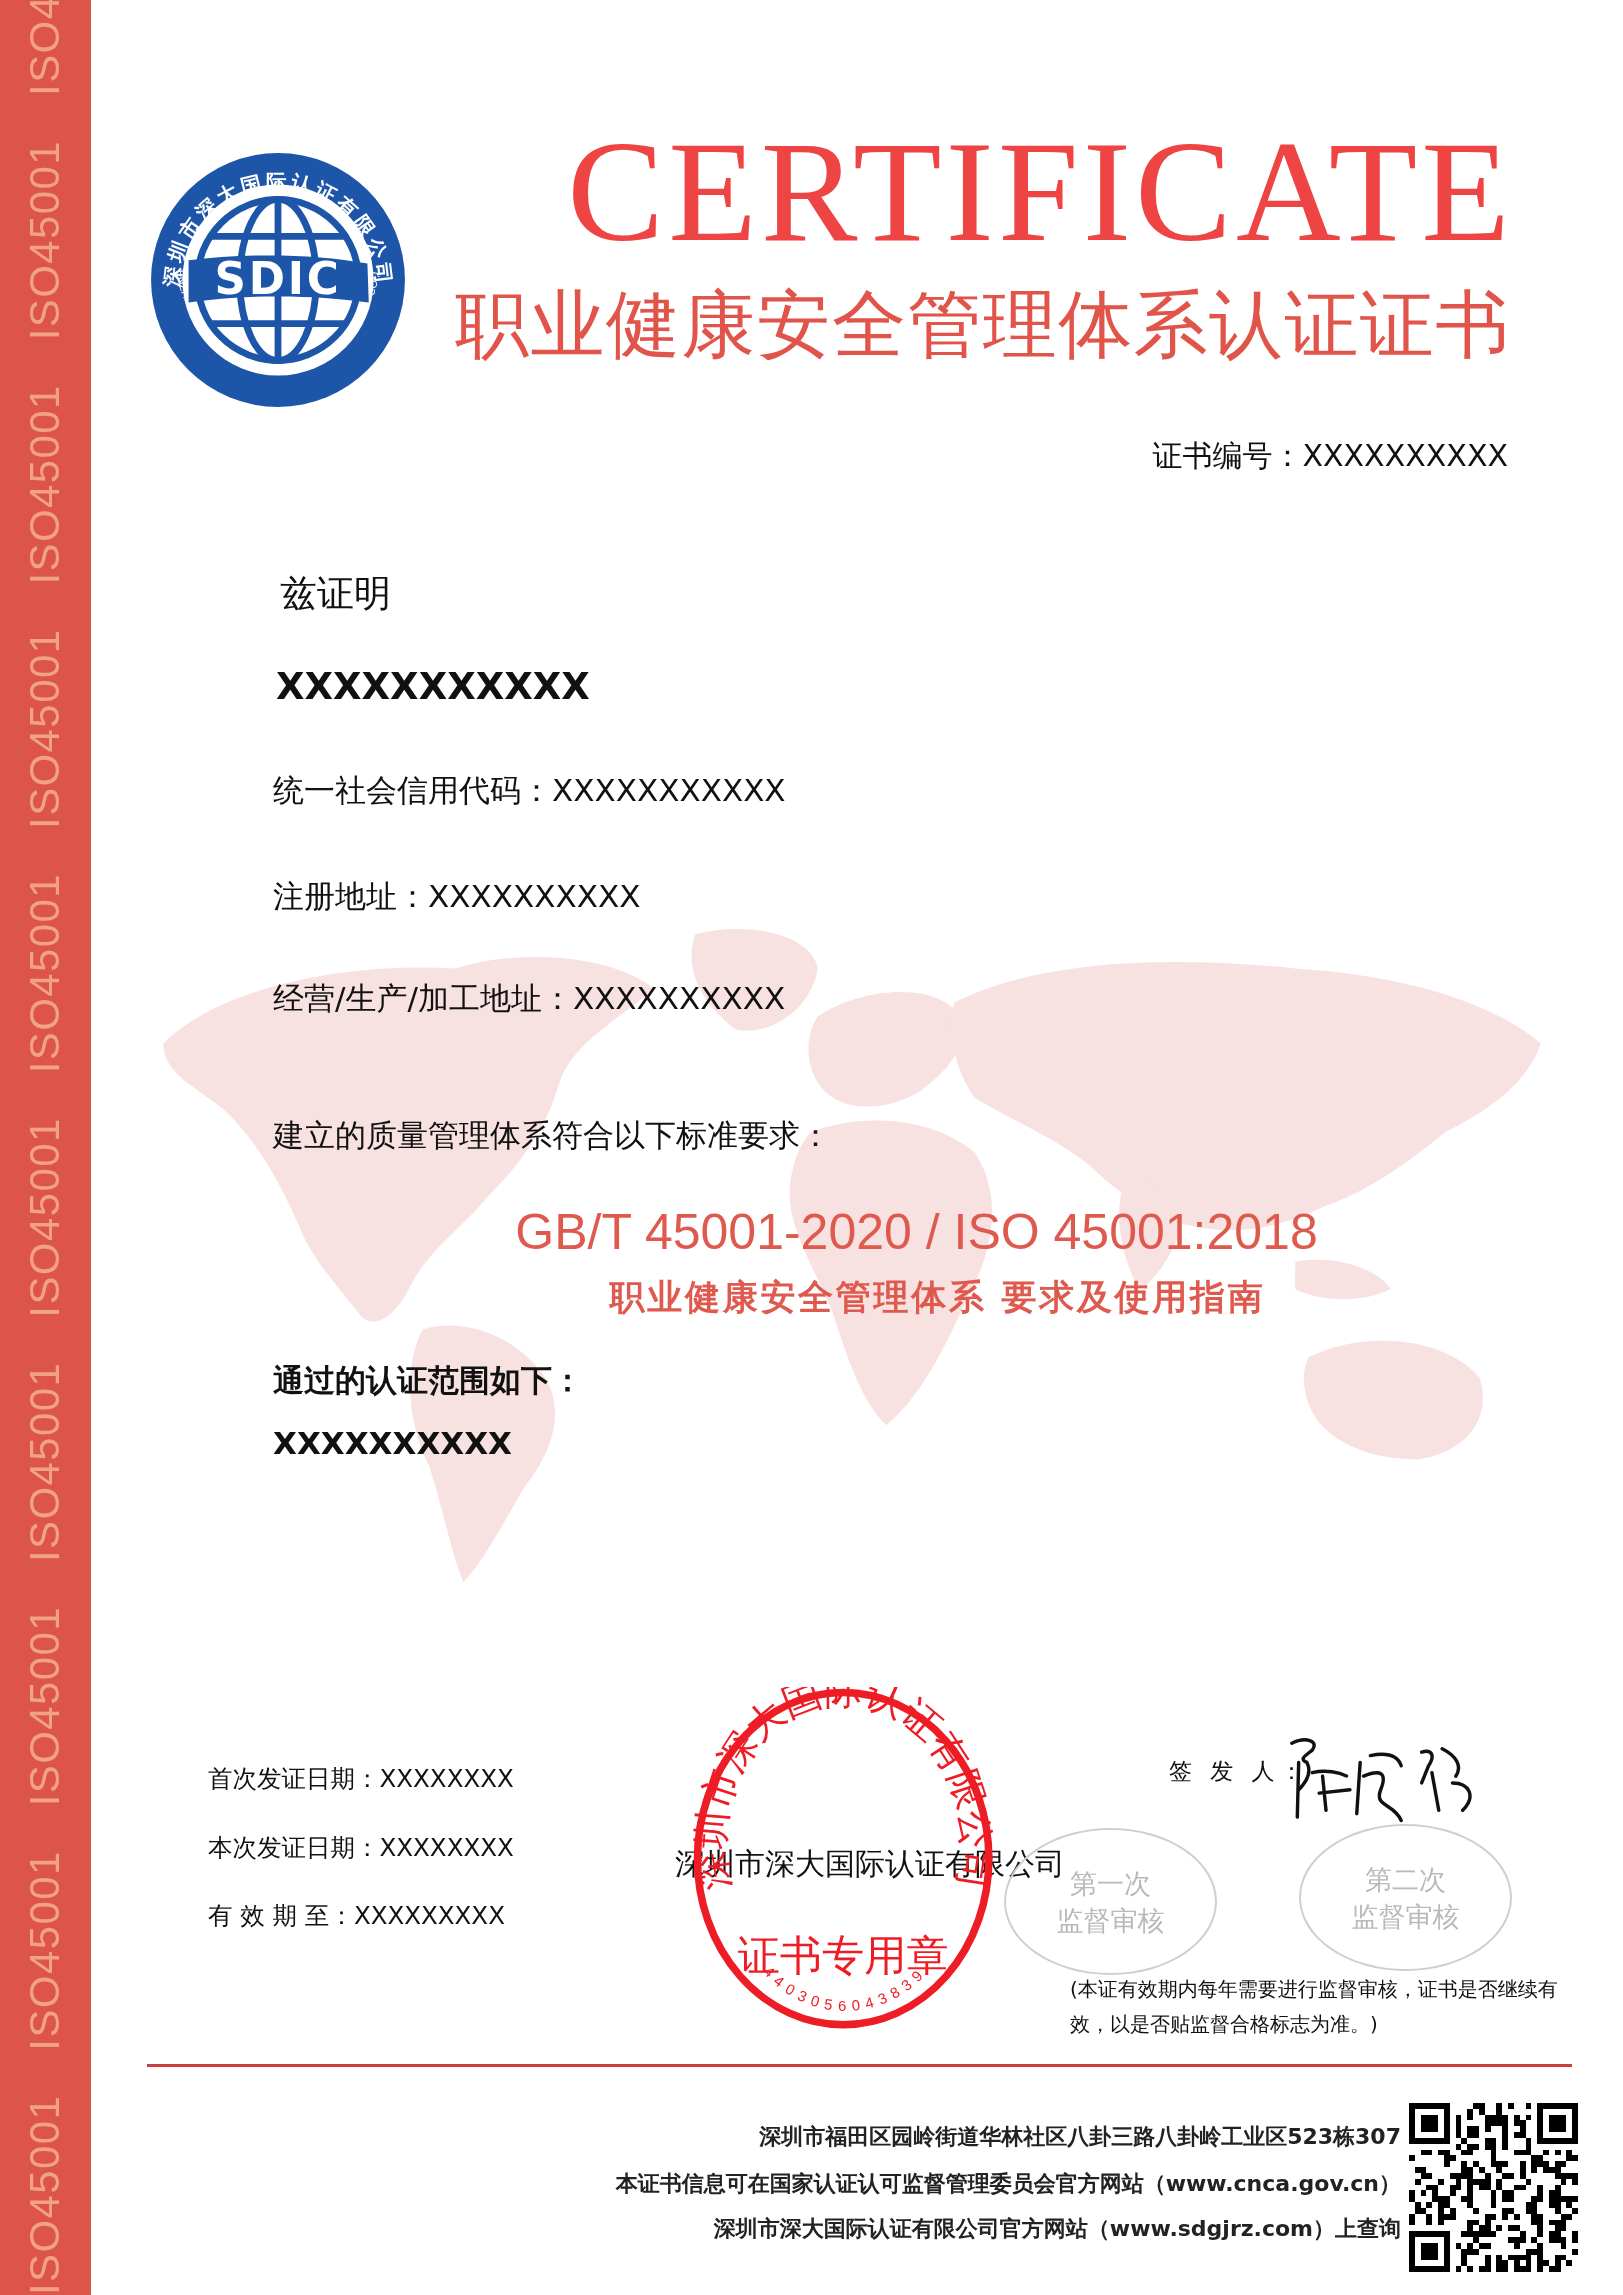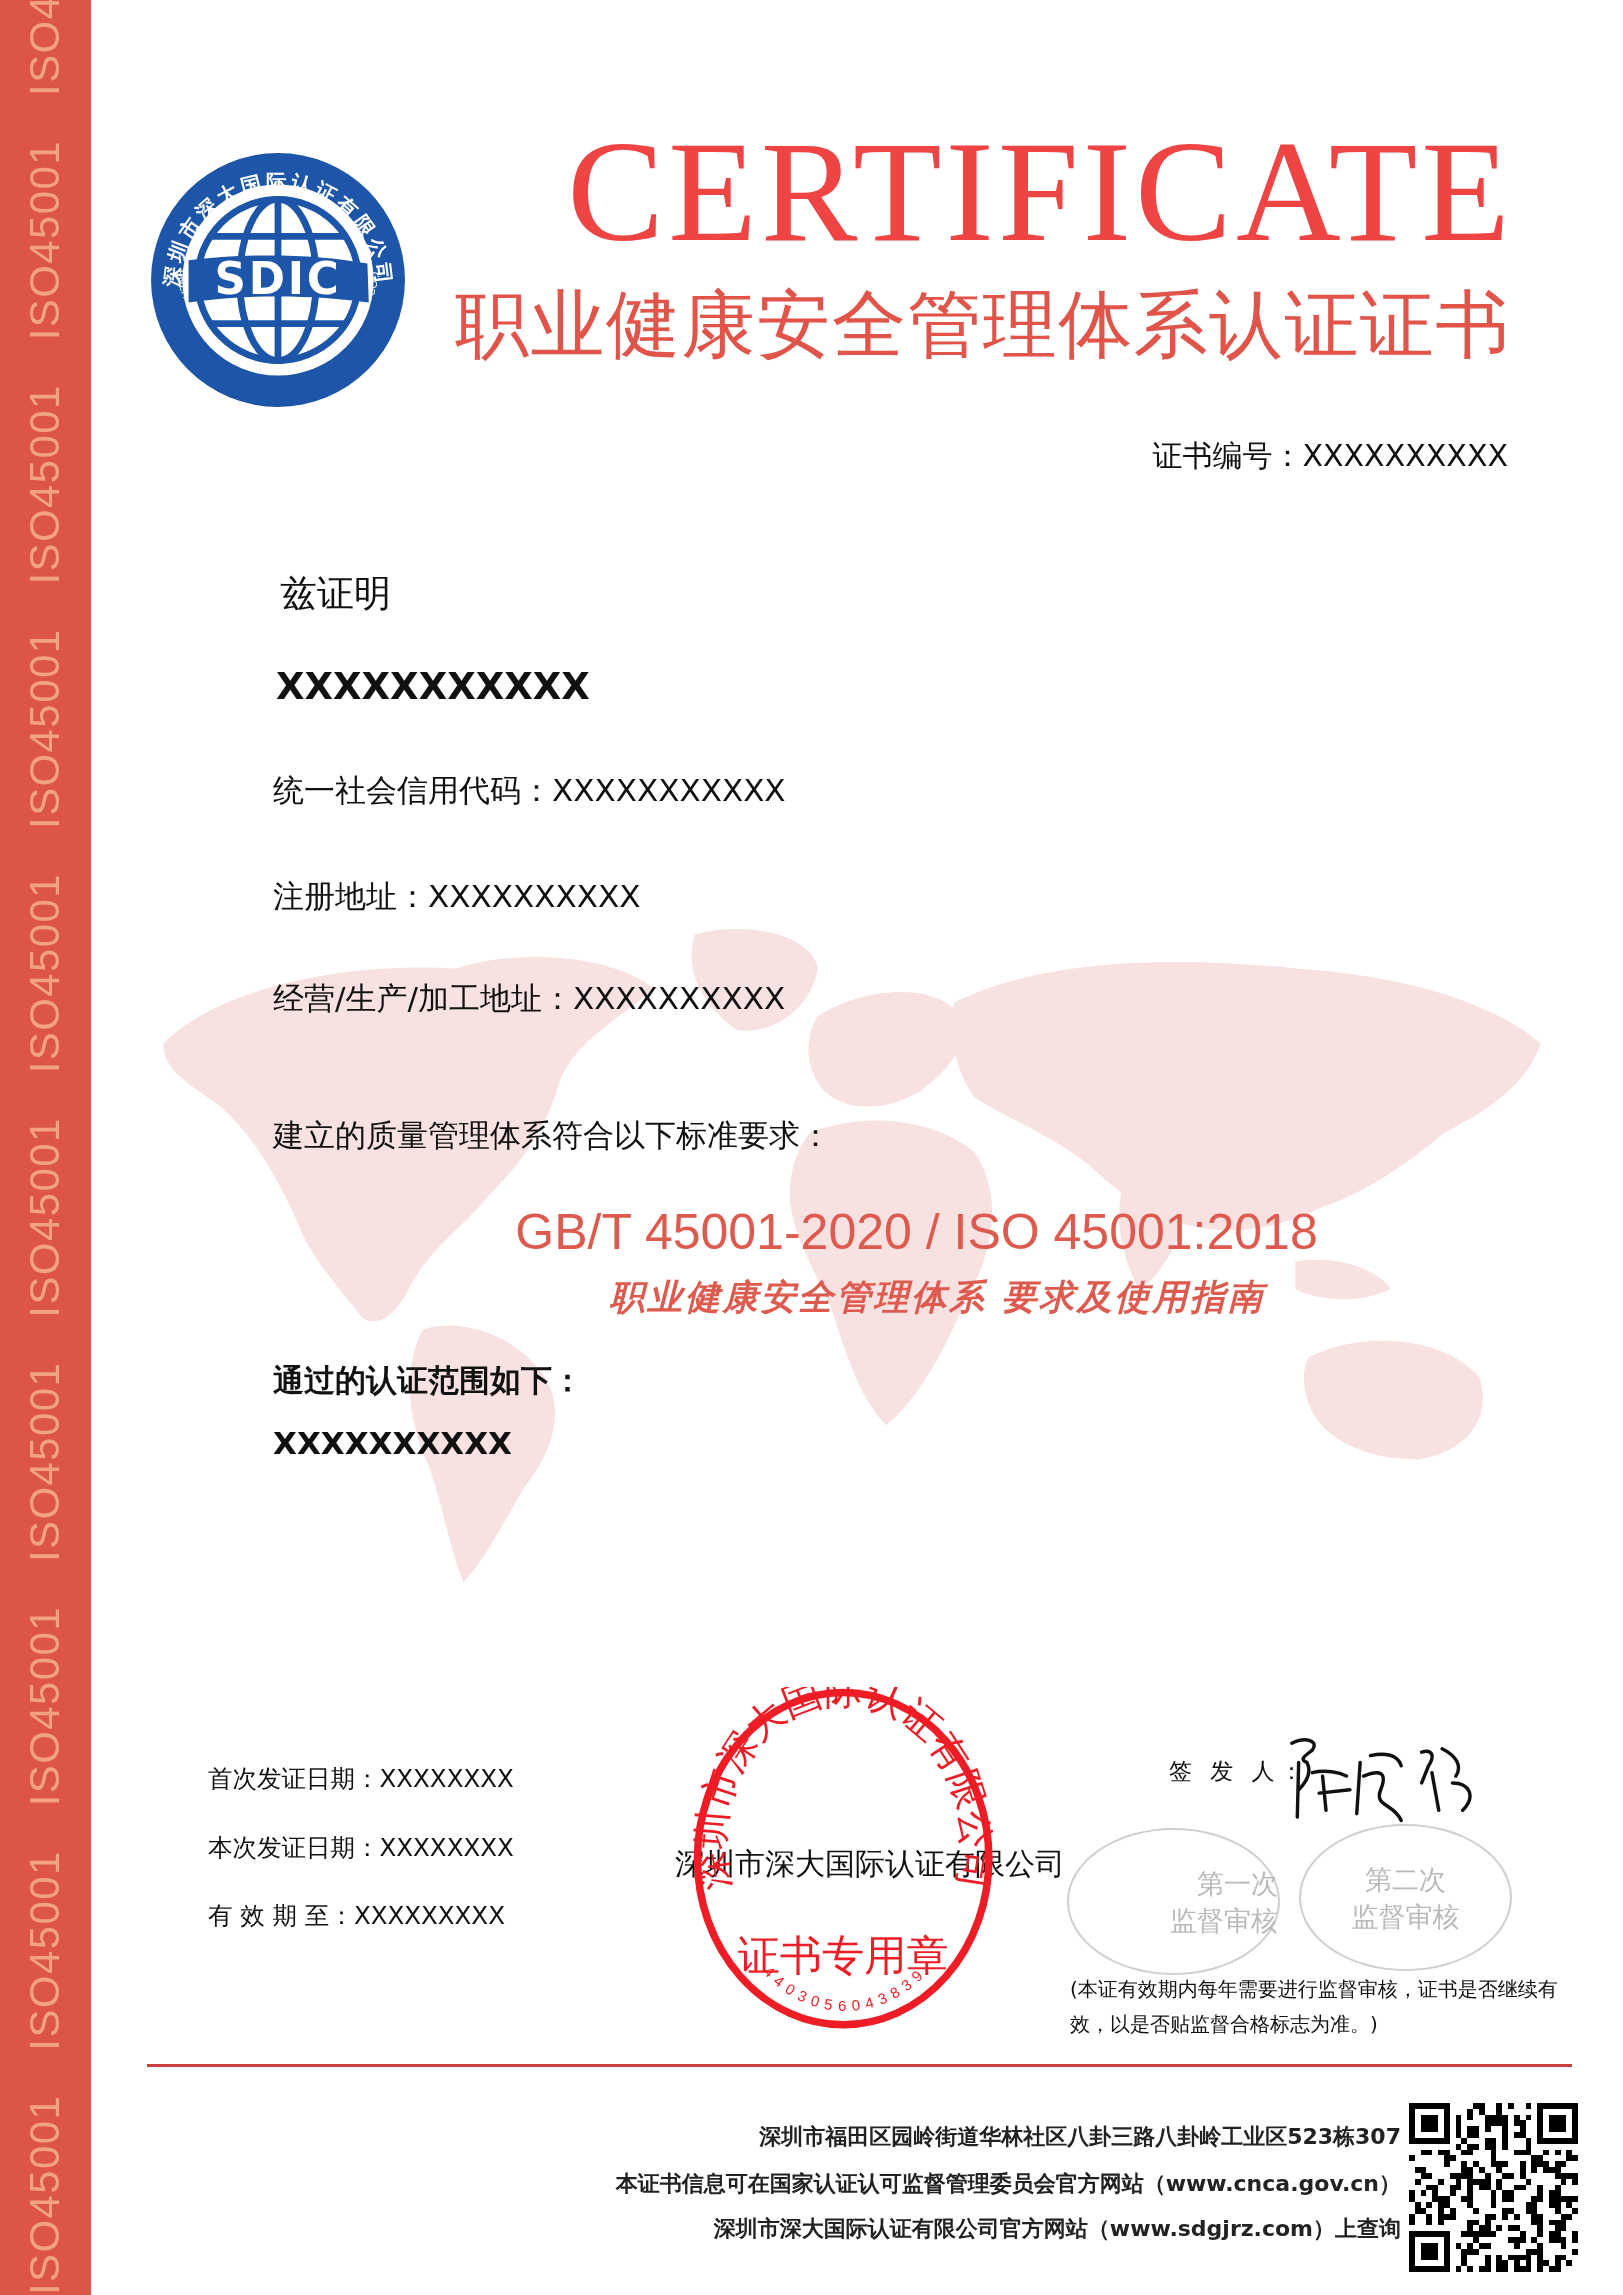--- a/index.html
+++ b/index.html
@@ -55,21 +55,21 @@
 
   .std-code {
     position: absolute; left: 0; width: 1581px; top: 1203px; text-align: center;
     padding-left: 252px; box-sizing: border-box;
     font-family: "Liberation Sans", sans-serif; font-size: 50px; color: #df5a4e;
     white-space: nowrap;
   }
   .std-name {
     position: absolute; left: 0; width: 1623px; top: 1274px; text-align: center;
     padding-left: 252px; box-sizing: border-box;
-    font-size: 35px; color: #df5a4e; font-weight: bold; letter-spacing: 2.7px; white-space: nowrap; font-style: italic;
+    font-size: 35px; color: #df5a4e; font-weight: bold; letter-spacing: 2.7px; white-space: nowrap;
   }
 
   
   .logo { position: absolute; left: 149px; top: 151px; width: 258px; height: 258px; }
 
   
   .date { position: absolute; left: 208px; font-size: 24.5px; white-space: nowrap; }
   .d1 { top: 1762px; } .d2 { top: 1831px; } .d3 { top: 1899px; }
 
   
@@ -78,21 +78,21 @@
 
   .signer-label { position: absolute; left: 1169px; top: 1756px; font-size: 23px; letter-spacing: 5.5px; white-space: nowrap; }
   .signature { position: absolute; left: 1285px; top: 1735px; width: 205px; height: 89px; }
 
   .audit {
     position: absolute; width: 213px; height: 147px; border: 2.7px solid #cfcfcf; border-radius: 50%;
     box-sizing: border-box; color: #b9b9b9; text-align: center;
     font-family: "DejaVu Serif", "Liberation Serif", serif; font-size: 27px; line-height: 37px;
     display: flex; flex-direction: column; justify-content: center;
   }
-  .a1 { left: 1067px; top: 1828px; align-items: flex-end; }
+  .a1 { left: 1004px; top: 1828px; }
   .a2 { left: 1299px; top: 1824px; }
 
   .note { position: absolute; left: 1070px; top: 1972px; width: 491px; font-size: 20px; line-height: 35px; }
 
   .divider { position: absolute; left: 147px; top: 2064px; width: 1425px; height: 2.7px; background: #c9403f; }
 
   .footer-line { position: absolute; right: 222px; font-size: 22px; white-space: nowrap; font-weight: bold; color: #222; }
   .f1 { top: 2122px; } .f2 { top: 2169px; margin-left: 7px; } .f3 { top: 2214px; }
 
   .qr { position: absolute; left: 1409px; top: 2103px; width: 169px; height: 169px; }

